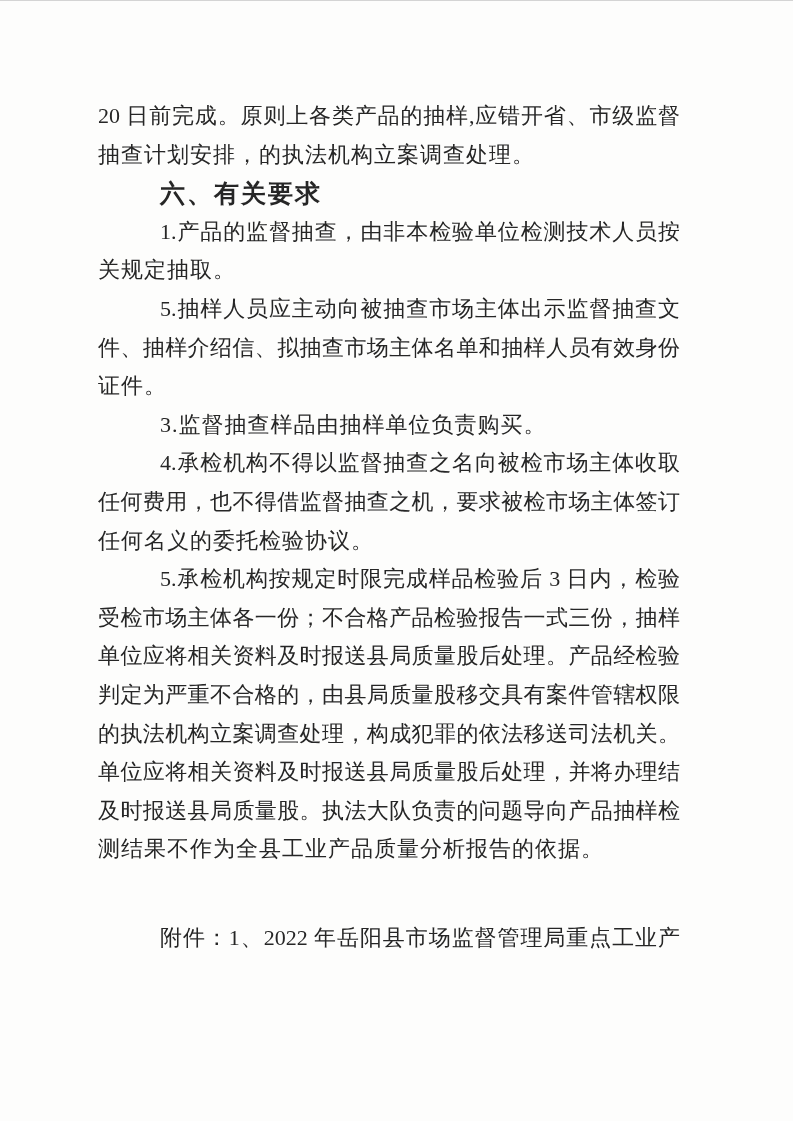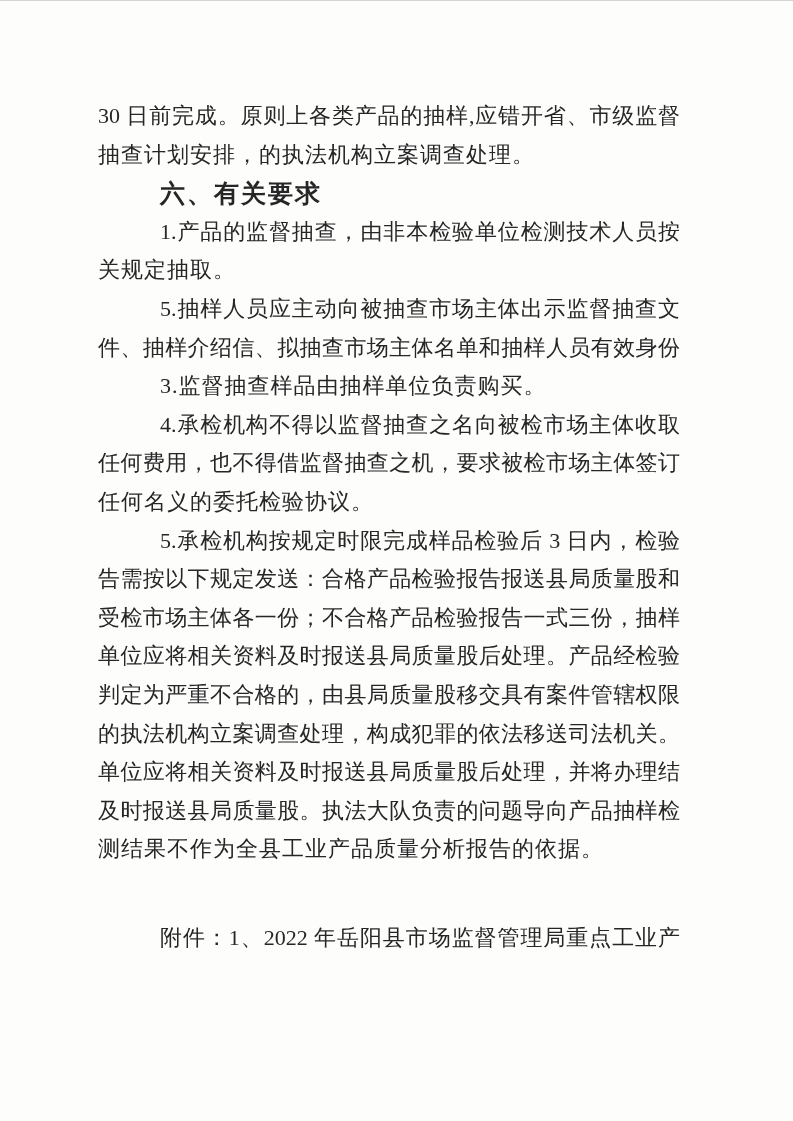--- a/index.html
+++ b/index.html
@@ -40,33 +40,33 @@
     font-size:25px;
     letter-spacing:2px;
   }
   .line.spacer{ height:50px; }
 </style>
 </head>
 <body>
 
 <div class="page">
   <div class="content" id="doc-lines">
-      <div class="line justify">30 日前完成。原则上各类产品的抽样,应错开省、市级监督</div>
+      <div class="line justify">20 日前完成。原则上各类产品的抽样,应错开省、市级监督</div>
       <div class="line">抽查计划安排，的执法机构立案调查处理。</div>
       <div class="line heading indent">六、有关要求</div>
       <div class="line indent justify">1.产品的监督抽查，由非本检验单位检测技术人员按相</div>
       <div class="line">关规定抽取。</div>
       <div class="line indent justify">5.抽样人员应主动向被抽查市场主体出示监督抽查文</div>
       <div class="line justify">件、抽样介绍信、拟抽查市场主体名单和抽样人员有效身份</div>
+      <div class="line">证件。</div>
       <div class="line indent">3.监督抽查样品由抽样单位负责购买。</div>
       <div class="line indent justify">4.承检机构不得以监督抽查之名向被检市场主体收取</div>
       <div class="line justify">任何费用，也不得借监督抽查之机，要求被检市场主体签订</div>
       <div class="line">任何名义的委托检验协议。</div>
       <div class="line indent justify">5.承检机构按规定时限完成样品检验后 3 日内，检验报</div>
-      <div class="line justify">告需按以下规定发送：合格产品检验报告报送县局质量股和</div>
       <div class="line justify">受检市场主体各一份；不合格产品检验报告一式三份，抽样</div>
       <div class="line justify">单位应将相关资料及时报送县局质量股后处理。产品经检验</div>
       <div class="line justify">判定为严重不合格的，由县局质量股移交具有案件管辖权限</div>
       <div class="line justify">的执法机构立案调查处理，构成犯罪的依法移送司法机关。</div>
       <div class="line justify">单位应将相关资料及时报送县局质量股后处理，并将办理结果</div>
       <div class="line justify">及时报送县局质量股。执法大队负责的问题导向产品抽样检</div>
       <div class="line">测结果不作为全县工业产品质量分析报告的依据。</div>
       <div class="line spacer"></div>
       <div class="line indent justify">附件：1、2022 年岳阳县市场监督管理局重点工业产品</div>
     </div>

